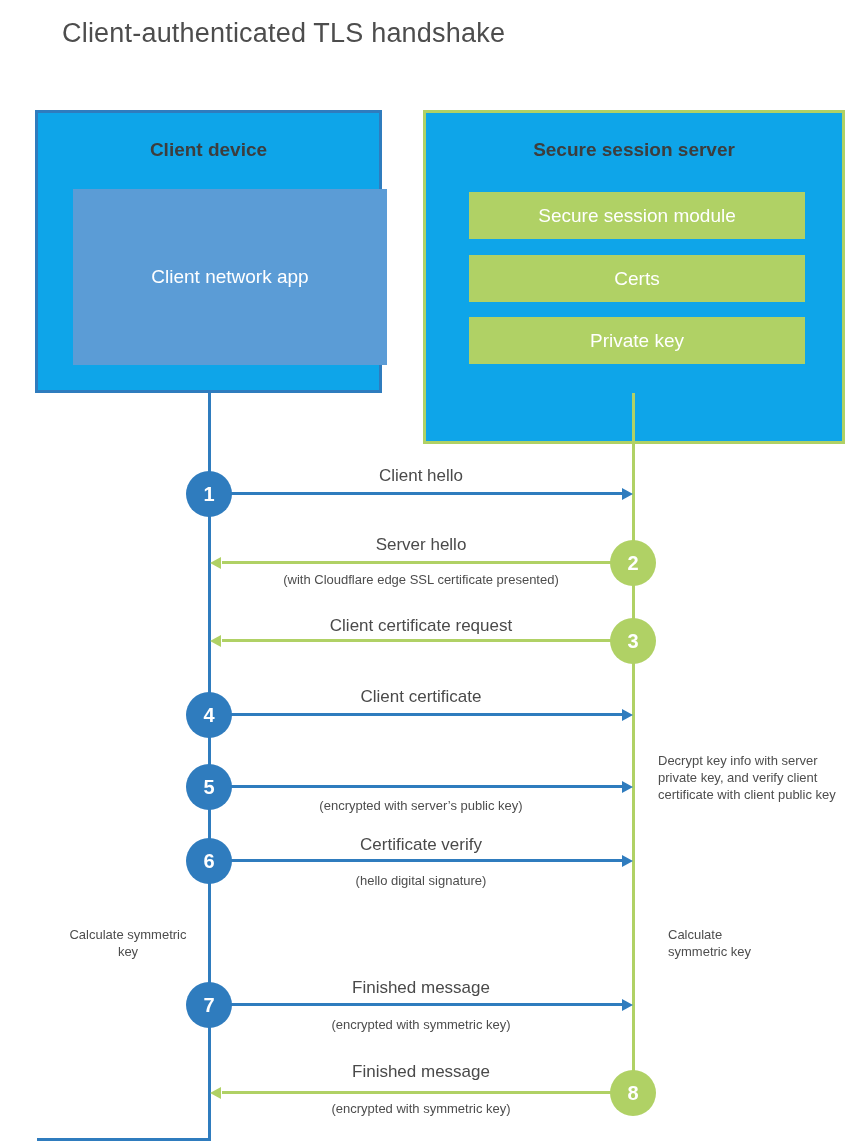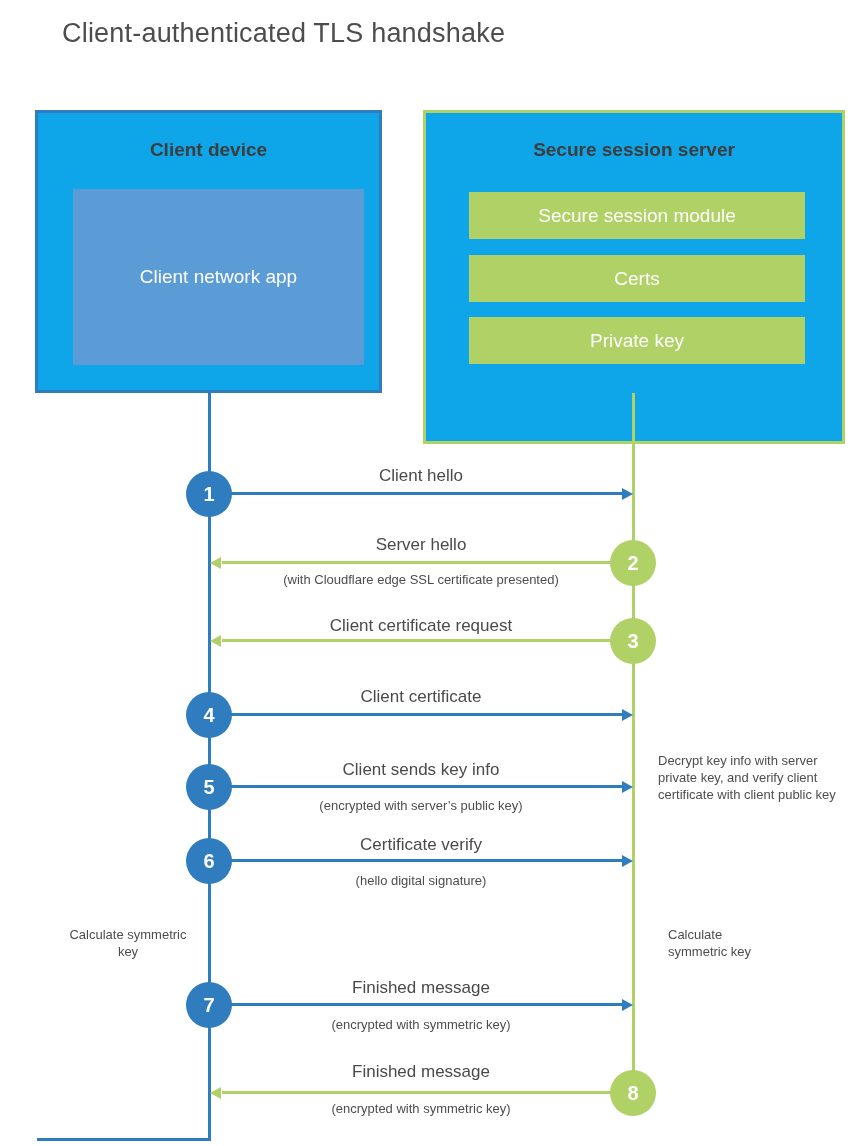--- a/index.html
+++ b/index.html
@@ -14,21 +14,21 @@
   body{font-family:"Liberation Sans","DejaVu Sans",sans-serif;}
   .stage{position:relative;width:865px;height:1146px;background:#fff;overflow:hidden;}
 
   .page-title{position:absolute;left:30px;top:18px;font-size:27px;font-weight:400;color:#4d4d4d;letter-spacing:.2px;margin-left:32px;}
 
   
   .frame{position:absolute;background:#0ea5e9;}
   .client-frame{left:35px;top:110px;width:347px;height:283px;border:3px solid var(--blue);}
   .server-frame{left:423px;top:110px;width:422px;height:334px;border:3px solid var(--green);}
   .frame-title{position:absolute;left:0;right:0;top:26px;text-align:center;font-size:19px;font-weight:700;color:var(--ink);}
-  .app-rect{position:absolute;left:35px;top:76px;width:291px;height:176px;background:var(--blue_fill);display:flex;align-items:center;justify-content:center;}
+  .app-rect{position:absolute;left:35px;top:76px;width:314px;height:176px;background:var(--blue_fill);display:flex;align-items:center;justify-content:center;}
   .app-rect span{display:block;max-width:175px;text-align:center;color:#fff;font-size:19px;line-height:1.35;}
   .bar{position:absolute;left:43px;width:336px;height:47px;background:var(--green);display:flex;align-items:center;justify-content:center;color:#fff;font-size:19px;}
 
   
   .vline{position:absolute;width:3px;}
   .vline.blue{background:var(--blue);}
   .vline.green{background:var(--green);}
   .hline{position:absolute;height:3px;}
   .hline.blue{background:var(--blue);}
 
@@ -91,21 +91,20 @@
   <div class="lbl" style="top:616px">Client certificate request</div>
 
   <div class="line blue" style="left:209px;top:713px;width:415px"></div>
   <div class="head-right" style="left:622px;top:709px"></div>
   <div class="badge blue" style="left:186px;top:692px">4</div>
   <div class="lbl" style="top:687px">Client certificate</div>
 
   <div class="line blue" style="left:209px;top:785px;width:415px"></div>
   <div class="head-right" style="left:622px;top:781px"></div>
   <div class="badge blue" style="left:186px;top:764px">5</div>
-  <div class="lbl" style="top:760px">Client sends key info</div>
   <div class="sub" style="top:798px">(encrypted with server’s public key)</div>
 
   <div class="line blue" style="left:209px;top:859px;width:415px"></div>
   <div class="head-right" style="left:622px;top:855px"></div>
   <div class="badge blue" style="left:186px;top:838px">6</div>
   <div class="lbl" style="top:835px">Certificate verify</div>
   <div class="sub" style="top:873px">(hello digital signature)</div>
 
   <div class="line blue" style="left:209px;top:1003px;width:415px"></div>
   <div class="head-right" style="left:622px;top:999px"></div>

